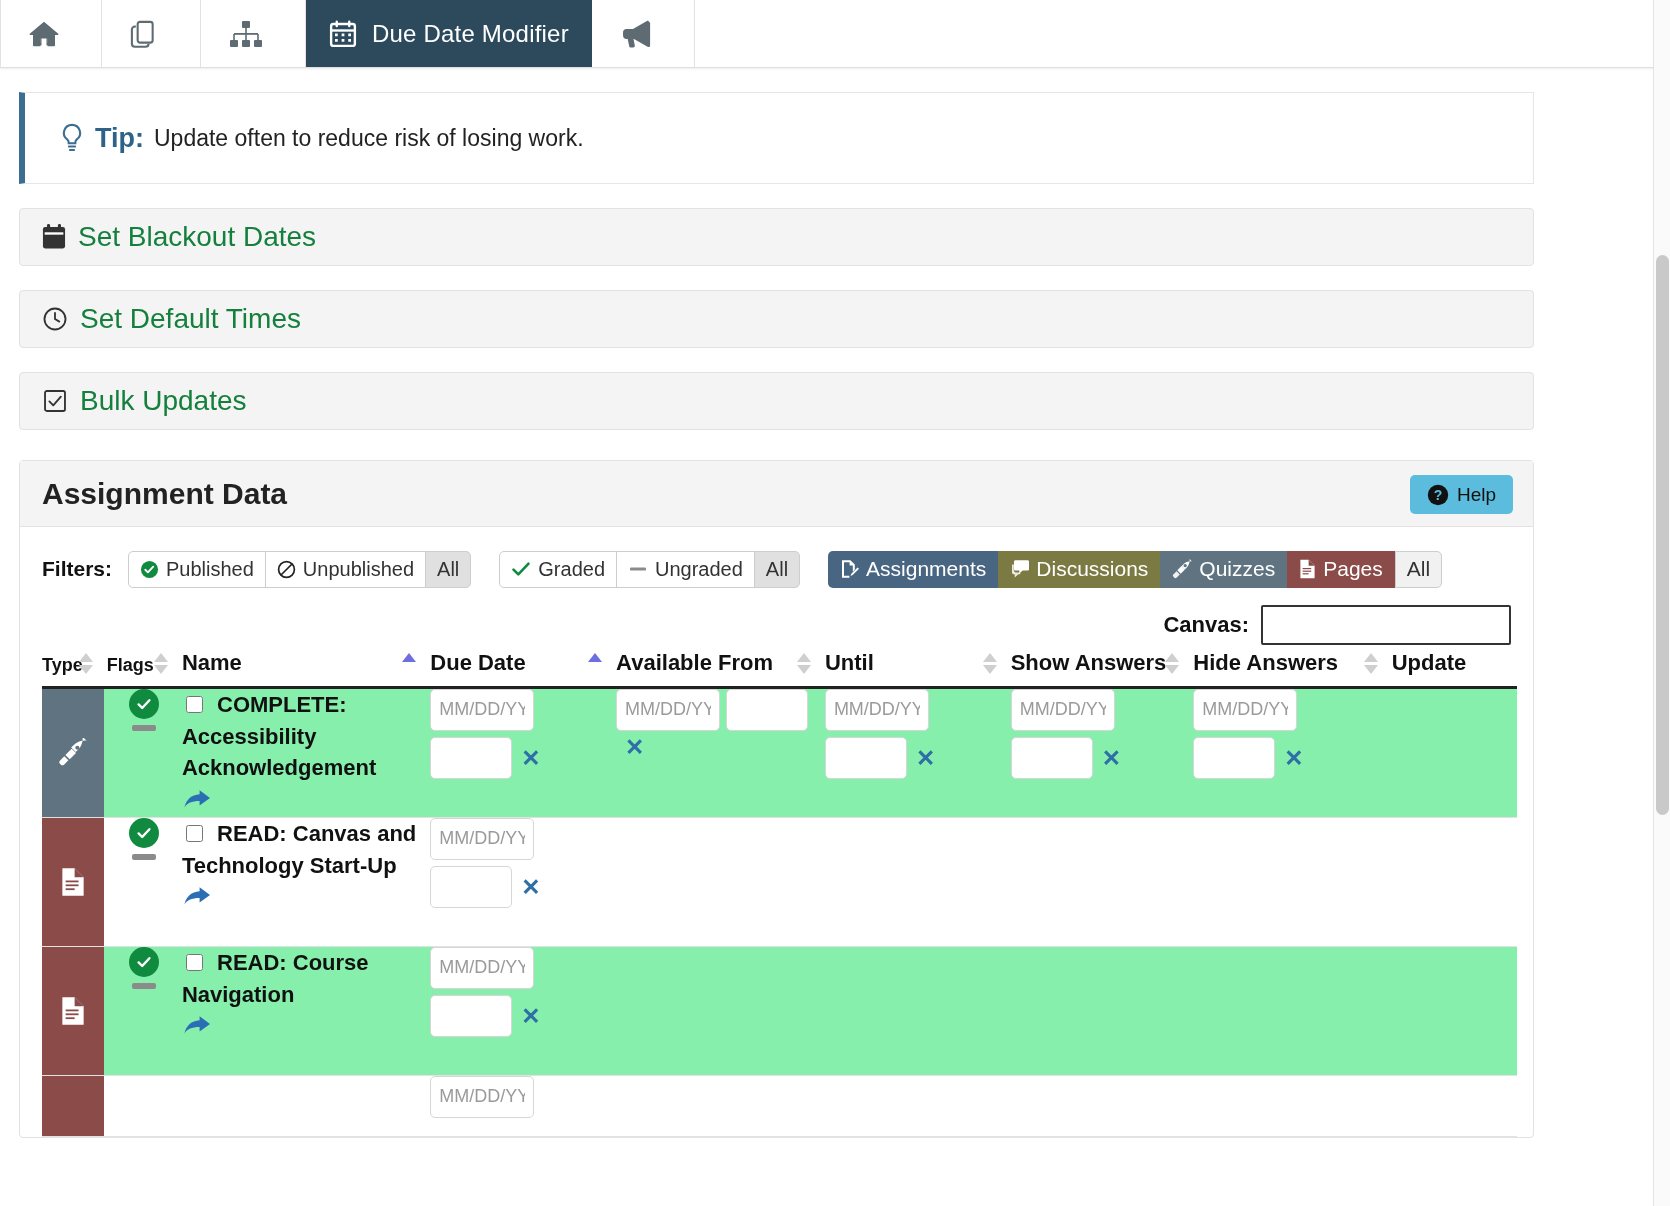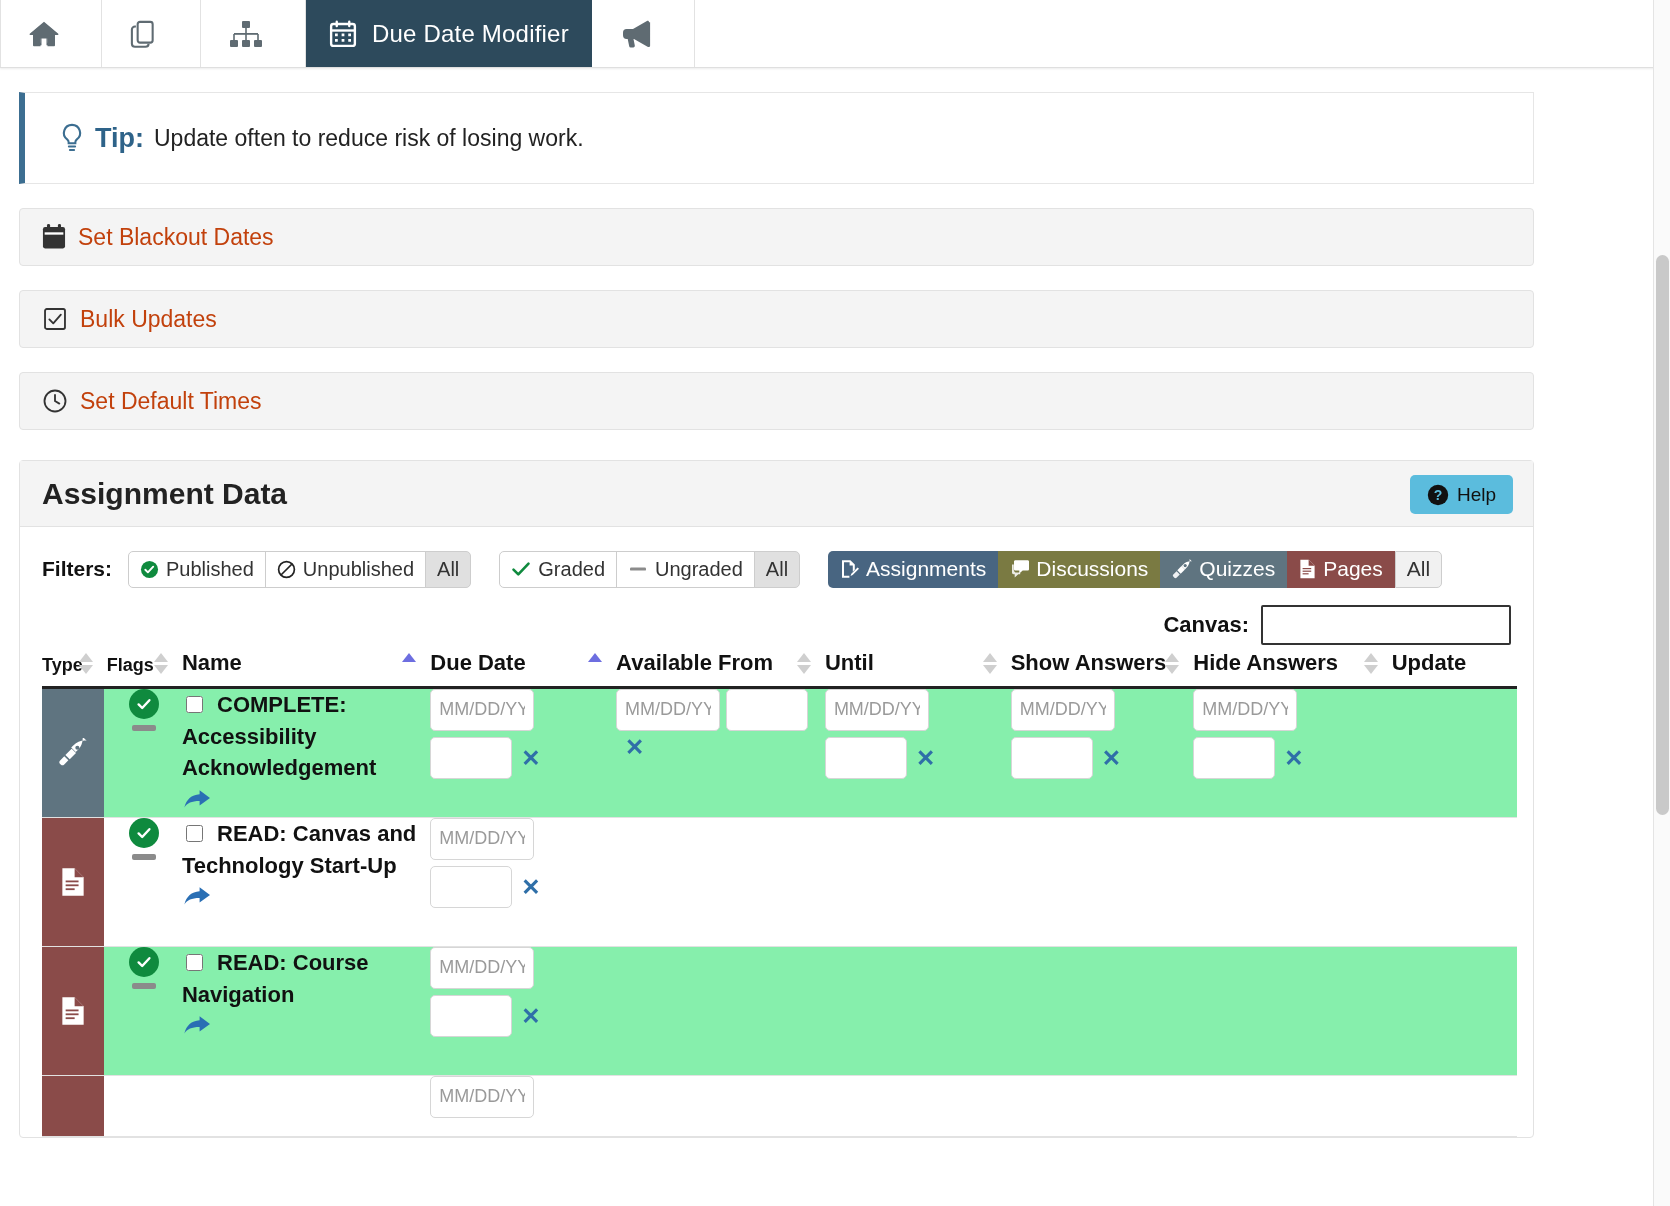--- a/index.html
+++ b/index.html
@@ -111,21 +111,21 @@
     background: #f4f4f4;
     border: 1px solid #e2e2e2;
     border-radius: 4px;
     display: flex;
     align-items: center;
     padding-left: 22px;
     width: 1515px;
     cursor: pointer;
   }
   .secbar .sicon { margin-right: 12px; display:flex; align-items:center; color:#333; }
-  .secbar .stext { font-size: 23px; color: #c2410c; }
+  .secbar .stext { font-size: 28px; color: #15803d; }
   
   .panel {
     margin-top: 30px;
     border: 1px solid #e2e2e2;
     border-radius: 4px;
     width: 1515px;
     background: #fff;
   }
   .panel-head {
     background: #f4f4f4;
@@ -390,35 +390,35 @@
           <rect x="12.0" y="0" width="2.4" height="4.2" rx="1.1"></rect>
           <rect x="1.8" y="6.4" width="14.4" height="1.8" fill="#fff"></rect>
         </svg>
       </span>
       <span class="stext">Set Blackout Dates</span>
     </div>
 
     <div class="secbar">
       <span class="sicon">
         <svg width="26" height="26" viewBox="0 0 24 24" fill="none" stroke="currentColor" stroke-width="1.7">
+          <circle cx="12" cy="12" r="9.7"></circle>
+          <path d="M12 6.4V12l4 2.4" stroke-linecap="round"></path>
+        </svg>
+      </span>
+      <span class="stext">Set Default Times</span>
+    </div>
+
+    <div class="secbar">
+      <span class="sicon">
+        <svg width="26" height="26" viewBox="0 0 24 24" fill="none" stroke="currentColor" stroke-width="1.7">
           <rect x="2.8" y="2.8" width="18.4" height="18.4" rx="1.6"></rect>
           <path d="M6.8 12.4l3.6 3.6 7-8" stroke-linecap="round" stroke-linejoin="round"></path>
         </svg>
       </span>
       <span class="stext">Bulk Updates</span>
-    </div>
-
-    <div class="secbar">
-      <span class="sicon">
-        <svg width="26" height="26" viewBox="0 0 24 24" fill="none" stroke="currentColor" stroke-width="1.7">
-          <circle cx="12" cy="12" r="9.7"></circle>
-          <path d="M12 6.4V12l4 2.4" stroke-linecap="round"></path>
-        </svg>
-      </span>
-      <span class="stext">Set Default Times</span>
     </div>
 
     <div class="panel">
 
       <div class="panel-head">
         <span class="ptitle">Assignment Data</span>
         <button class="helpbtn">
           <span class="qi">
             <svg width="22" height="22" viewBox="0 0 22 22" fill="currentColor">
               <circle cx="11" cy="11" r="10.2"></circle>

